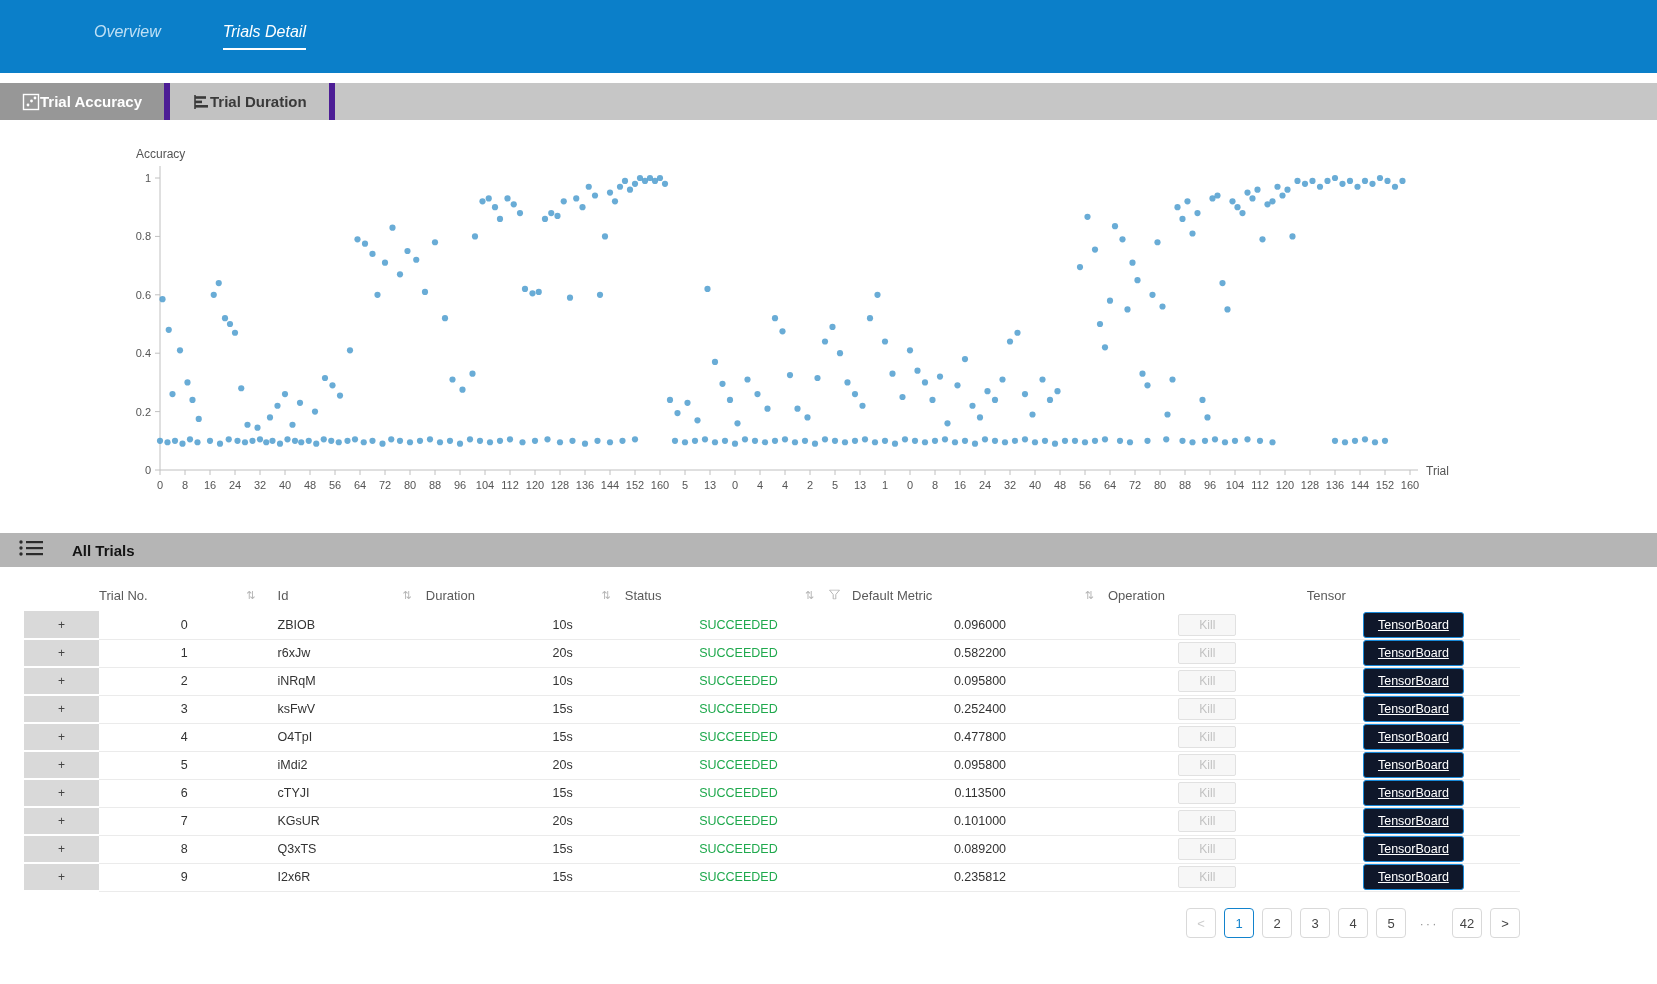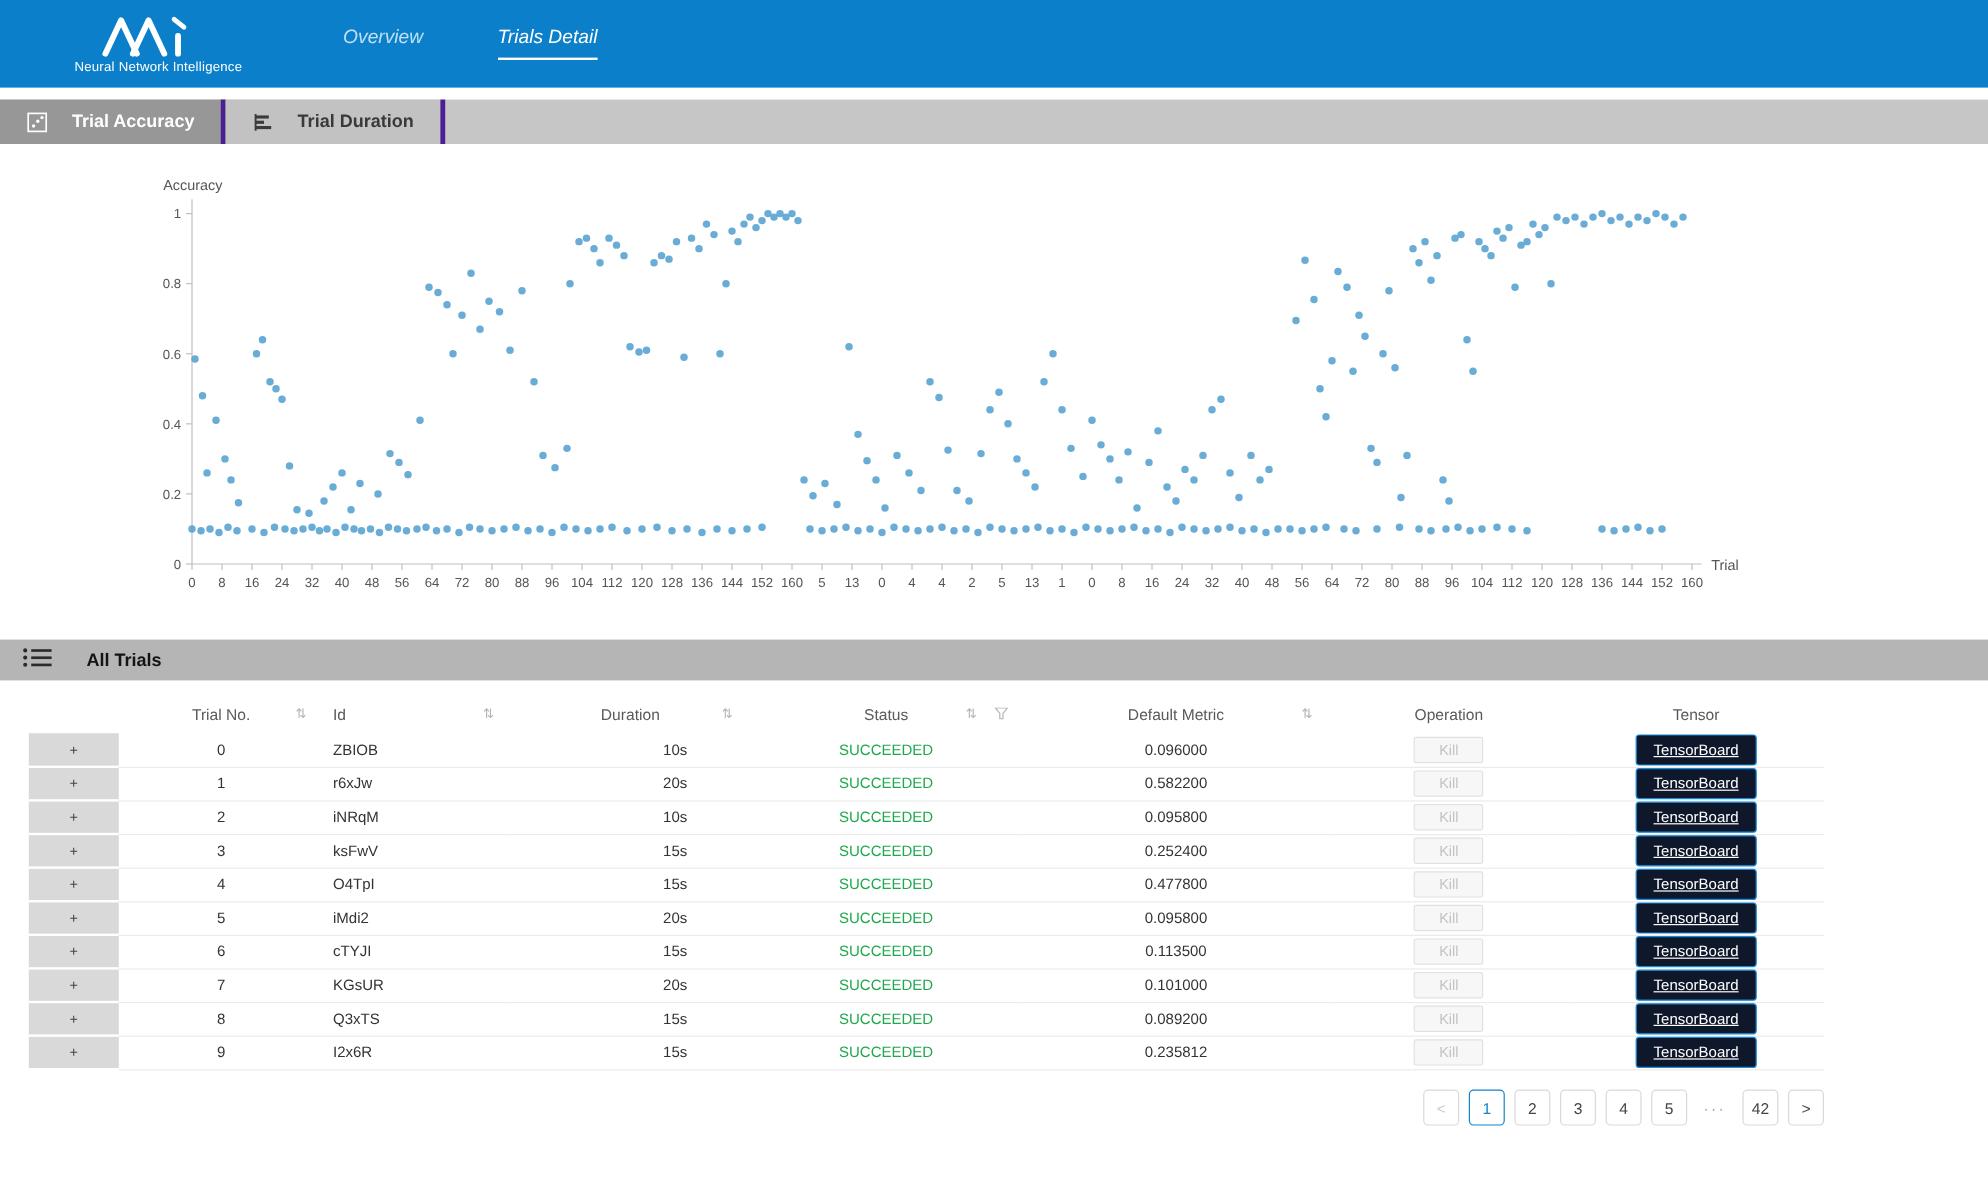--- a/index.html
+++ b/index.html
@@ -9,39 +9,39 @@
   .app-header { height: 73px; background: #0b7fc9; display: flex; align-items: center; padding-left: 62px; }
   .logo-block { display: flex; flex-direction: column; align-items: center; margin-right: 52px; }
   .logo-mark svg { display: block; }
   .brand-title { color: #fff; font-size: 11px; margin-top: 2px; letter-spacing: 0.2px; }
   .main-tabs { display: flex; gap: 62px; margin-left: 32px; align-items: center; font-style: italic; }
   .main-tab { font-size: 16px; color: #bfe0f5; cursor: pointer; padding-bottom: 7px; border-bottom: 2px solid transparent; }
   .main-tab.active { color: #ffffff; border-bottom-color: #fff; }
 
   
   .subtab-bar { margin-top: 10px; height: 37px; background: #c6c6c6; display: flex; }
-  .subtab { display: flex; align-items: center; gap: 20px; padding: 0 22px; border-right: 4px solid #4c1d95;
+  .subtab { display: flex; align-items: center; gap: 0; padding: 0 22px; border-right: 6px solid #4c1d95;
             font-size: 15px; font-weight: bold; color: #3a3a3a; background: #c2c2c2; cursor: pointer; }
   .subtab.active { background: #979797; color: #fff; }
   .subtab svg { display: block; }
 
   
   .chart-section { margin-top: 20px; }
   .chart-section svg { display: block; width: 100%; height: 365px; }
   .tick { font: 11px "Liberation Sans", sans-serif; fill: #555; }
   .axis-title { font: 12px "Liberation Sans", sans-serif; fill: #555; }
 
   
   .all-trials-bar { margin-top: 28px; height: 34px; background: #b5b5b5; display: flex; align-items: center; gap: 28px; padding-left: 18px; }
   .all-trials-title { font-size: 15px; font-weight: bold; color: #141414; }
 
   
   .table-wrap { margin: 12px 137px 0 24px; }
   table { width: 100%; border-collapse: collapse; table-layout: fixed; }
-  thead th { font-weight: normal; color: #5a5a5a; font-size: 13px; height: 32px; position: relative; text-align: center; }
+  thead th { font-weight: normal; color: #5a5a5a; font-size: 13px; height: 32px; position: relative; text-align: left; }
   thead th.col-id { text-align: left; padding-left: 8px; }
   .sort-icon { position: absolute; right: 14px; top: 50%; transform: translateY(-50%); color: #b5b5b5; font-size: 11px; cursor: pointer; }
   .sort-icon.with-filter { right: 38px; }
   .filter-icon { position: absolute; right: 12px; top: 50%; transform: translateY(-50%); cursor: pointer; }
   tbody td { font-size: 12.5px; color: #333; height: 28px; text-align: center; border-bottom: 1px solid #ebebeb; }
   td.expand-cell { background: #d9d9d9; border-bottom: 2px solid #fff; cursor: pointer; font-size: 12px; color: #444; }
   td.id-cell { text-align: left; padding-left: 8px; }
   td.duration-cell { text-align: right; padding-right: 52px; }
   td.status-cell { color: #1fa94d; }
   .kill-btn { padding: 3px 20px; background: #f7f7f7; border: 1px solid #e1e1e1; color: #c2c2c2; font-size: 12px; border-radius: 2px; cursor: not-allowed; font-family: inherit; }
@@ -52,31 +52,20 @@
   .page-btn { min-width: 30px; height: 30px; border: 1px solid #d9d9d9; border-radius: 4px; background: #fff;
               display: flex; align-items: center; justify-content: center; font-size: 13px; color: #444; cursor: pointer; }
   .page-btn.active { border-color: #1283cd; color: #1283cd; }
   .page-btn.prev { color: #ccc; }
   .page-btn.ellipsis { border: none; color: #999; letter-spacing: 2px; }
 </style>
 </head>
 <body>
 
 <header class="app-header">
-  <div class="logo-block">
-    <span class="logo-mark">
-      <svg width="104" height="36" viewBox="0 0 120 44" fill="none">
-        <path d="M6 40 L22 6 L38 40" stroke="#fff" stroke-width="6" stroke-linejoin="round" stroke-linecap="round"></path>
-        <path d="M34 40 L50 6 L66 40" stroke="#fff" stroke-width="6" stroke-linejoin="round" stroke-linecap="round"></path>
-        <path d="M80 22 L80 40" stroke="#fff" stroke-width="6" stroke-linecap="round"></path>
-        <path d="M76 5 L86 13" stroke="#fff" stroke-width="5" stroke-linecap="round"></path>
-      </svg>
-    </span>
-    <span class="brand-title">Neural Network Intelligence</span>
-  </div>
   <nav class="main-tabs">
     <span class="main-tab">Overview</span>
     <span class="main-tab active">Trials Detail</span>
   </nav>
 </header>
 
 <div class="subtab-bar">
   <div class="subtab active">
     <span>
       <svg width="18" height="18" viewBox="0 0 18 18">

